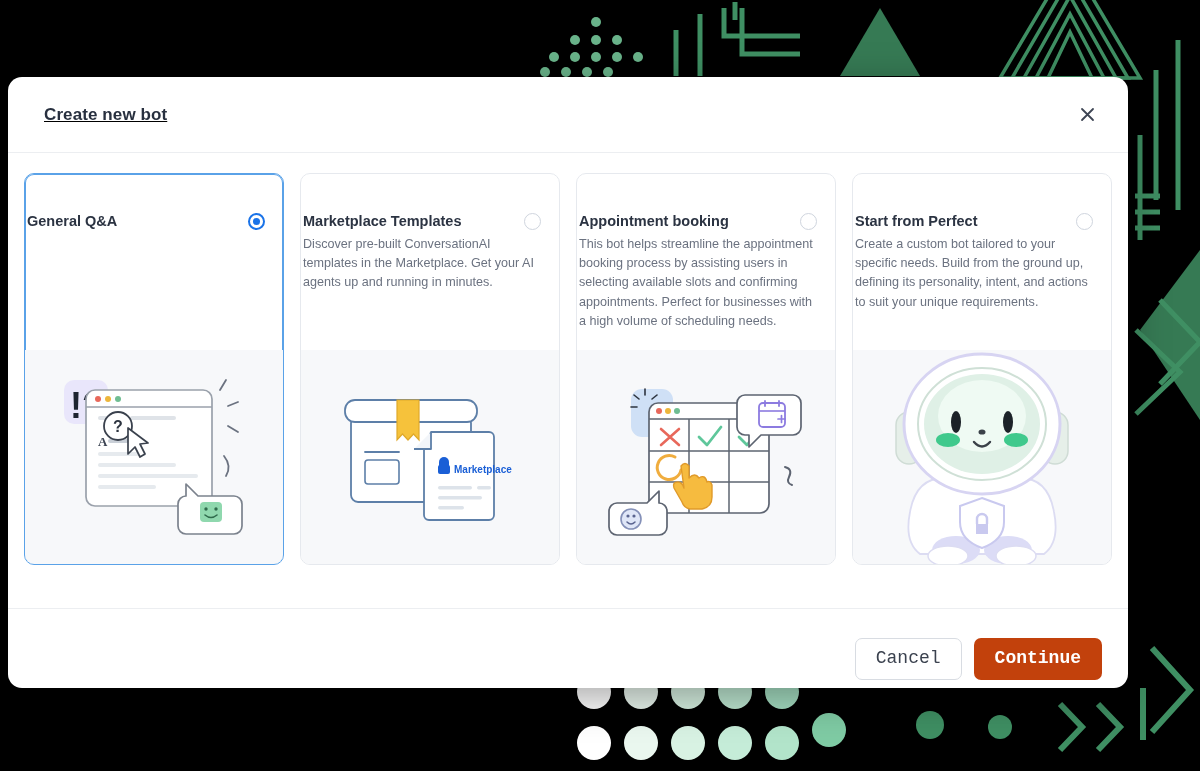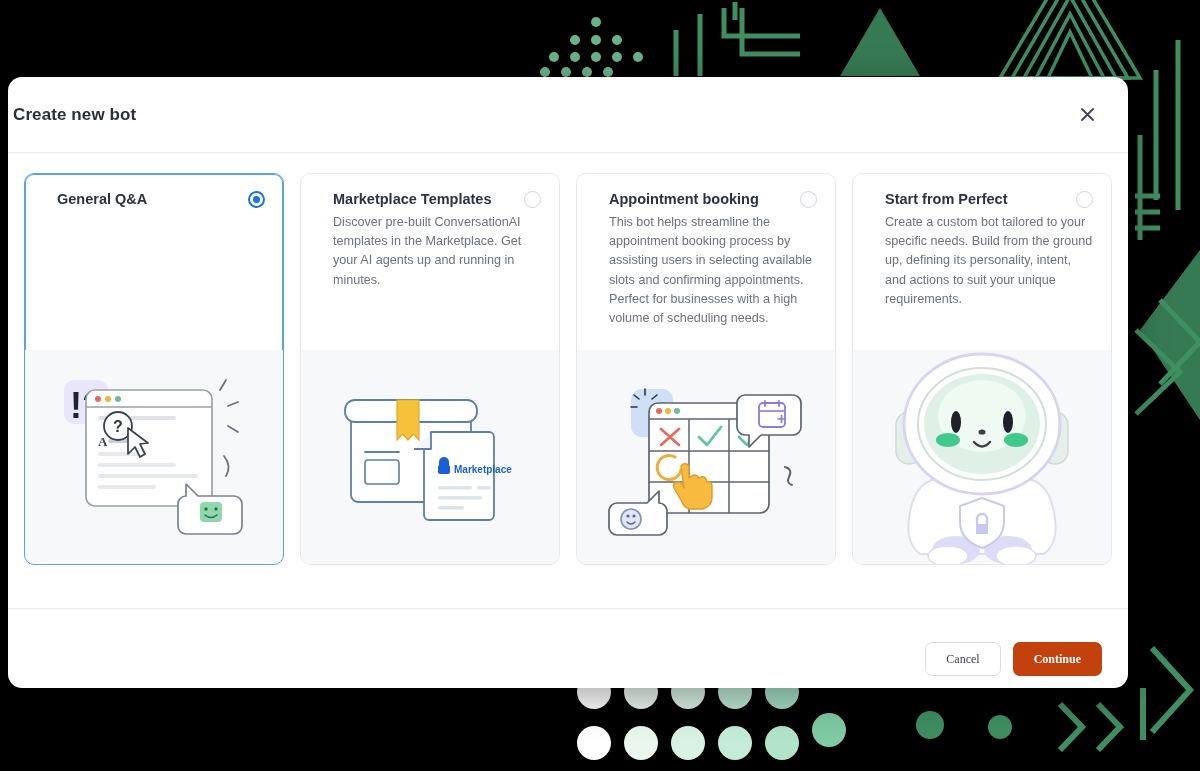--- a/index.html
+++ b/index.html
@@ -24,23 +24,24 @@
     background: #ffffff;
     border-radius: 14px;
     box-shadow: 0 10px 40px rgba(0,0,0,0.35);
     display: flex; flex-direction: column;
     overflow: hidden;
   }
 
   .dialog-header {
     height: 76px;
     display: flex; align-items: center; justify-content: space-between;
-    padding: 0 26px 0 5px;
+    padding: 0 26px 0 36px;
     border-bottom: 1px solid #eceef1;
     flex: none;
+    text-decoration: underline;
   }
   .dialog-title {
     font-size: 17px; font-weight: bold; color: #28303f;
     letter-spacing: .1px;
   }
   .close-btn {
     width: 30px; height: 30px;
     display: flex; align-items: center; justify-content: center;
     border-radius: 6px; cursor: pointer; background: transparent;
     border: none;
@@ -64,21 +65,21 @@
     overflow: hidden;
     cursor: pointer;
     min-width: 0;
     height: 392px;
   }
   .card.selected {
     border-color: #5aa2e8;
     box-shadow: 0 0 0 1px #5aa2e8 inset;
   }
 
-  .card-top { padding: 16px 18px 10px 32px; }
+  .card-top { padding: 16px 18px 10px 2px; margin-top: 22px; }
   .card-head {
     display: flex; align-items: flex-start; justify-content: space-between;
     gap: 8px; margin-bottom: 5px;
   }
   .card-title {
     font-size: 14.5px; font-weight: bold; color: #2b3342;
     line-height: 1.25;
   }
   .radio {
     flex: none; width: 17px; height: 17px; margin-top: 1px;
@@ -110,22 +111,22 @@
   }
   .card-illus svg { display: block; }
 
   .dialog-footer {
     flex: none; height: 80px;
     border-top: 1px solid #eceef1;
     display: flex; align-items: center; justify-content: flex-end;
     gap: 12px; padding: 0 26px;
   }
   .btn {
-    font-family: Liberation Serif, serif;
-    font-size: 12px; border-radius: 7px; cursor: pointer;
+    font-family: Liberation Mono, monospace;
+    font-size: 18px; border-radius: 7px; cursor: pointer;
     padding: 9px 20px; border: 1px solid transparent; line-height: 1.2; margin-top: 21px;
   }
   .btn-secondary { background: #ffffff; color: #3b424f; border-color: #d8dce2; }
   .btn-primary { background: #c2410c; color: #ffffff; font-weight: bold; }
 </style>
 </head>
 <body>
 
 <div id="root">
 

